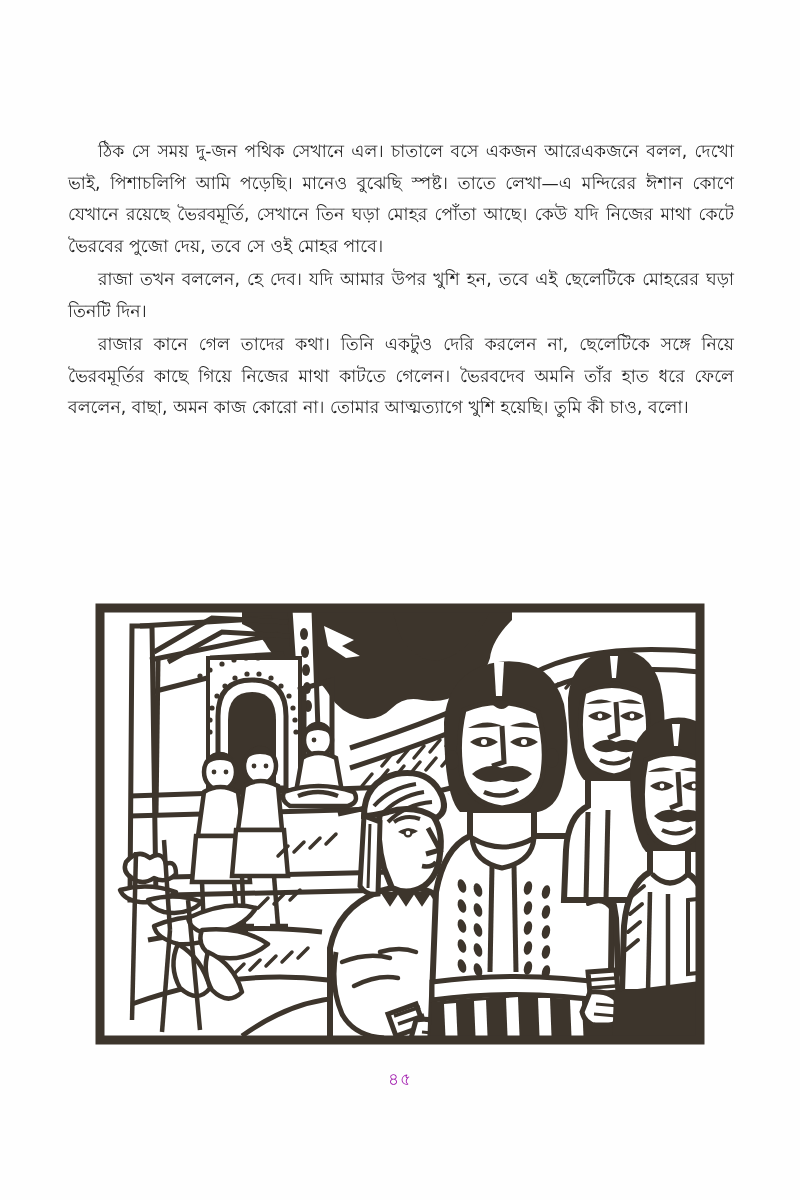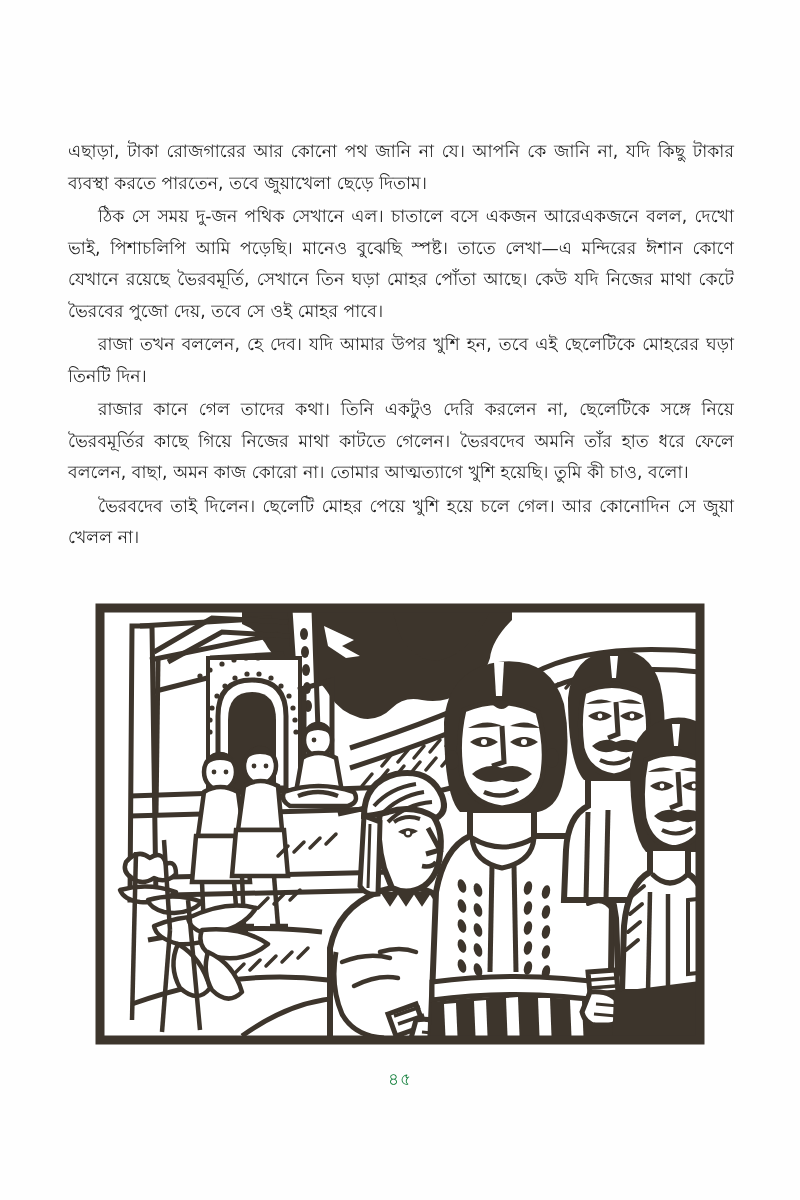--- a/index.html
+++ b/index.html
@@ -55,36 +55,34 @@
   .illo-wrap svg { display: block; width: 100%; height: 100%; }
 
   
   .folio {
     position: absolute;
     left: 0;
     right: 0;
     top: 1066px;
     text-align: center;
     font-size: 17px;
-    color: #15803d;
+    color: #a21caf;
     font-family: Liberation Mono, monospace;
     letter-spacing: 1px;
   }
 </style>
 </head>
 <body>
 
 <div class="page">
 
   <div class="textblock">
-    <p class="para">এছাড়া, টাকা রোজগারের আর কোনো পথ জানি না যে। আপনি কে জানি না, যদি কিছু টাকার ব্যবস্থা করতে পারতেন, তবে জুয়াখেলা ছেড়ে দিতাম।</p>
     <p class="para indent">ঠিক সে সময় দু-জন পথিক সেখানে এল। চাতালে বসে একজন আরেএকজনে বলল, দেখো ভাই, পিশাচলিপি আমি পড়েছি। মানেও বুঝেছি স্পষ্ট। তাতে লেখা—এ মন্দিরের ঈশান কোণে যেখানে রয়েছে ভৈরবমূর্তি, সেখানে তিন ঘড়া মোহর পোঁতা আছে। কেউ যদি নিজের মাথা কেটে ভৈরবের পুজো দেয়, তবে সে ওই মোহর পাবে।</p>
     <p class="para indent">রাজা তখন বললেন, হে দেব। যদি আমার উপর খুশি হন, তবে এই ছেলেটিকে মোহরের ঘড়া তিনটি দিন।</p>
     <p class="para indent">রাজার কানে গেল তাদের কথা। তিনি একটুও দেরি করলেন না, ছেলেটিকে সঙ্গে নিয়ে ভৈরবমূর্তির কাছে গিয়ে নিজের মাথা কাটতে গেলেন। ভৈরবদেব অমনি তাঁর হাত ধরে ফেলে বললেন, বাছা, অমন কাজ কোরো না। তোমার আত্মত্যাগে খুশি হয়েছি। তুমি কী চাও, বলো।</p>
-    <p class="para indent">ভৈরবদেব তাই দিলেন। ছেলেটি মোহর পেয়ে খুশি হয়ে চলে গেল। আর কোনোদিন সে জুয়া খেলল না।</p>
   </div>
 
   <div class="illo-wrap">
     <svg viewBox="0 0 616 448" xmlns="http://www.w3.org/2000/svg">
       <defs>
         <clipPath id="frameclip">
             <rect x="8" y="8" width="600" height="432"></rect>
           </clipPath>
       </defs>
 

